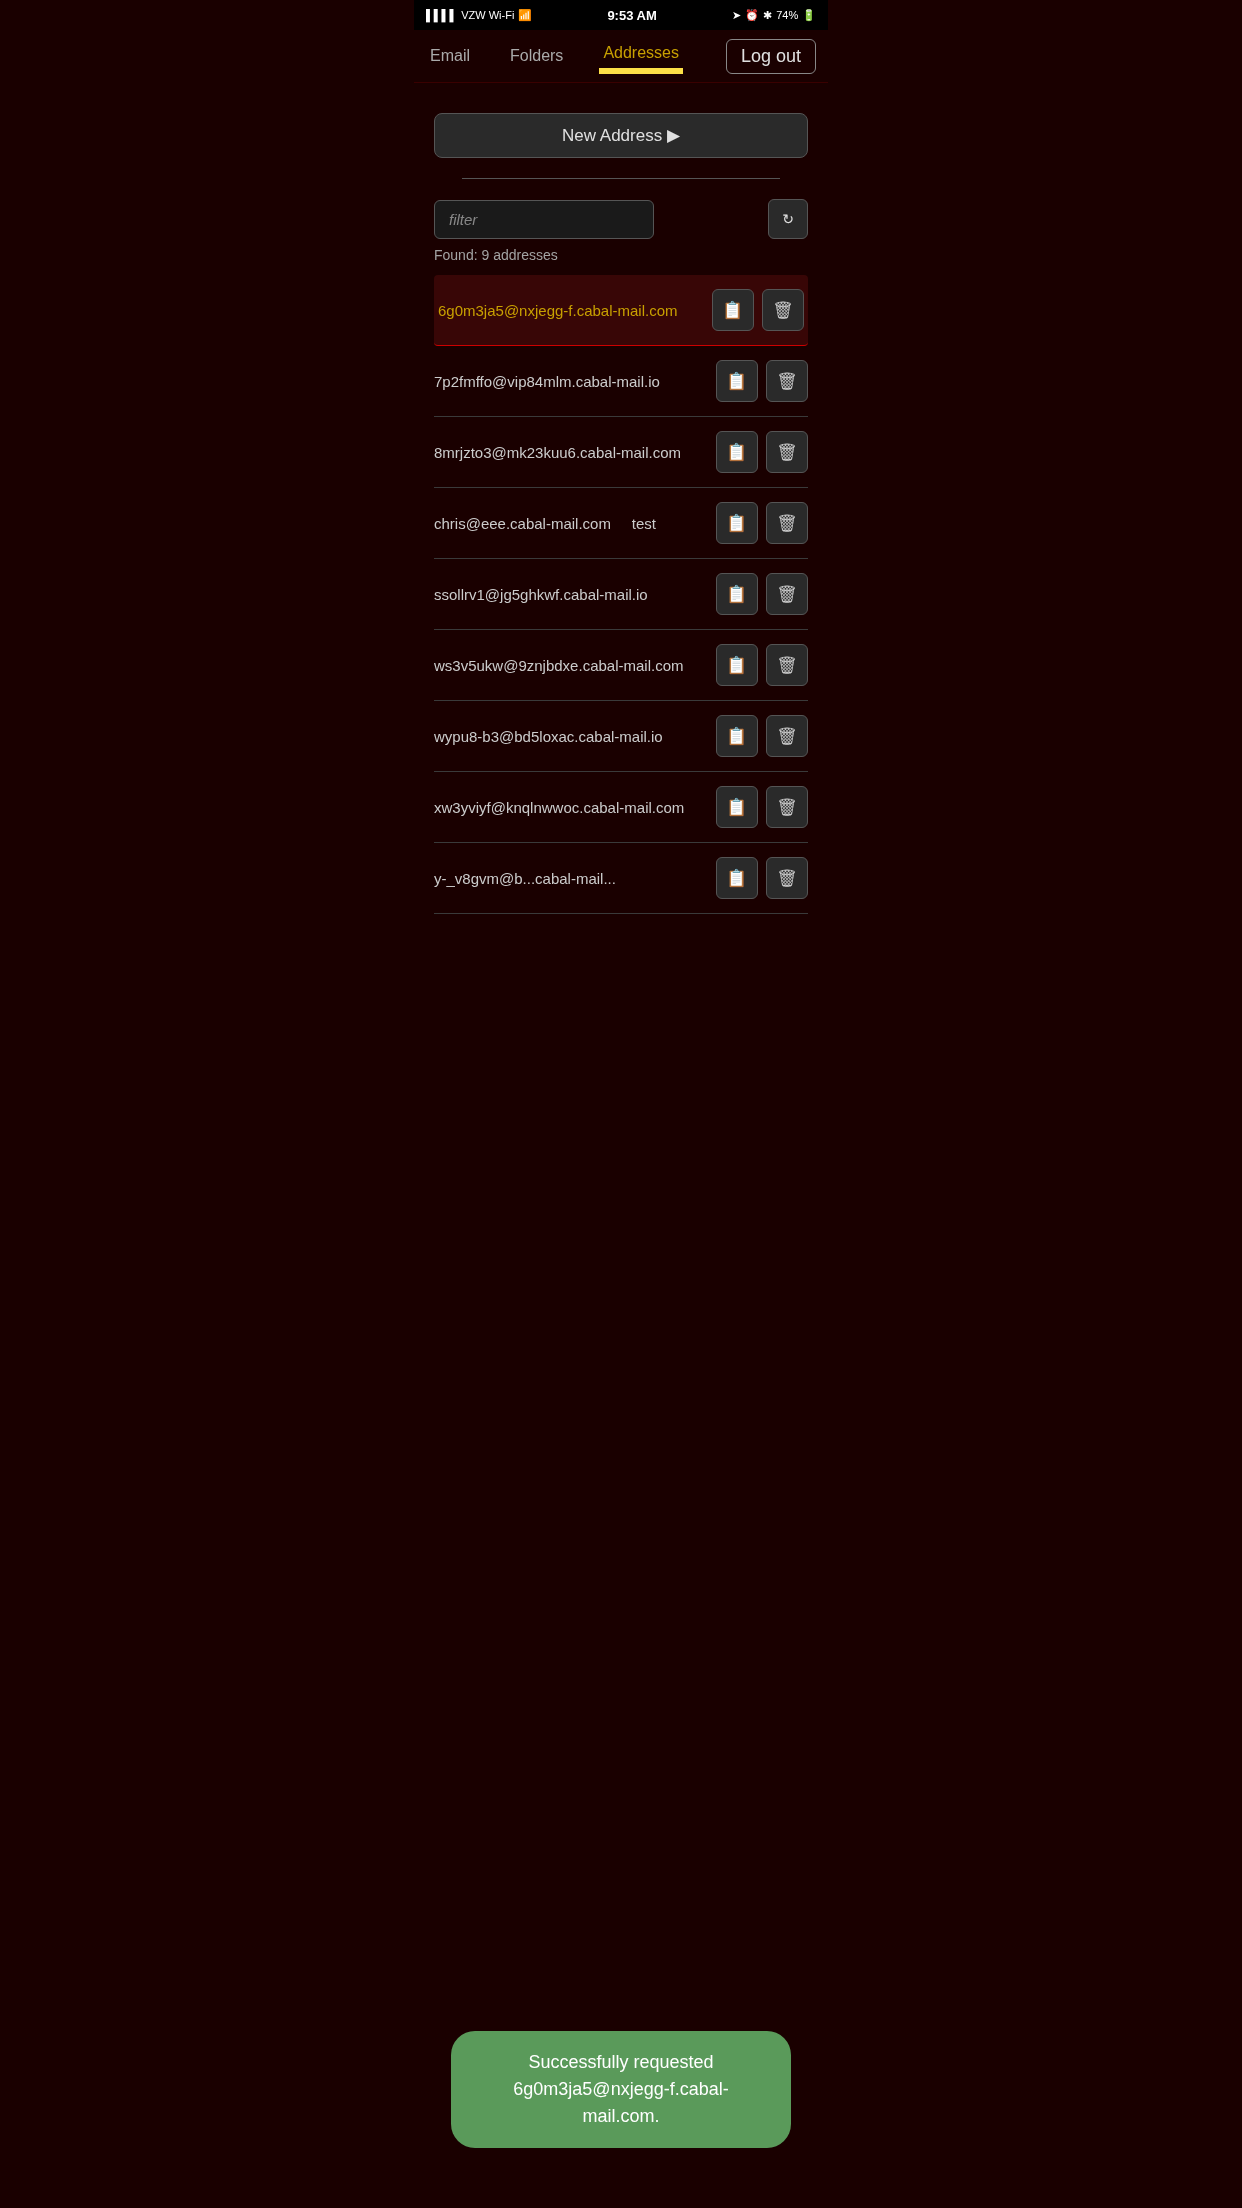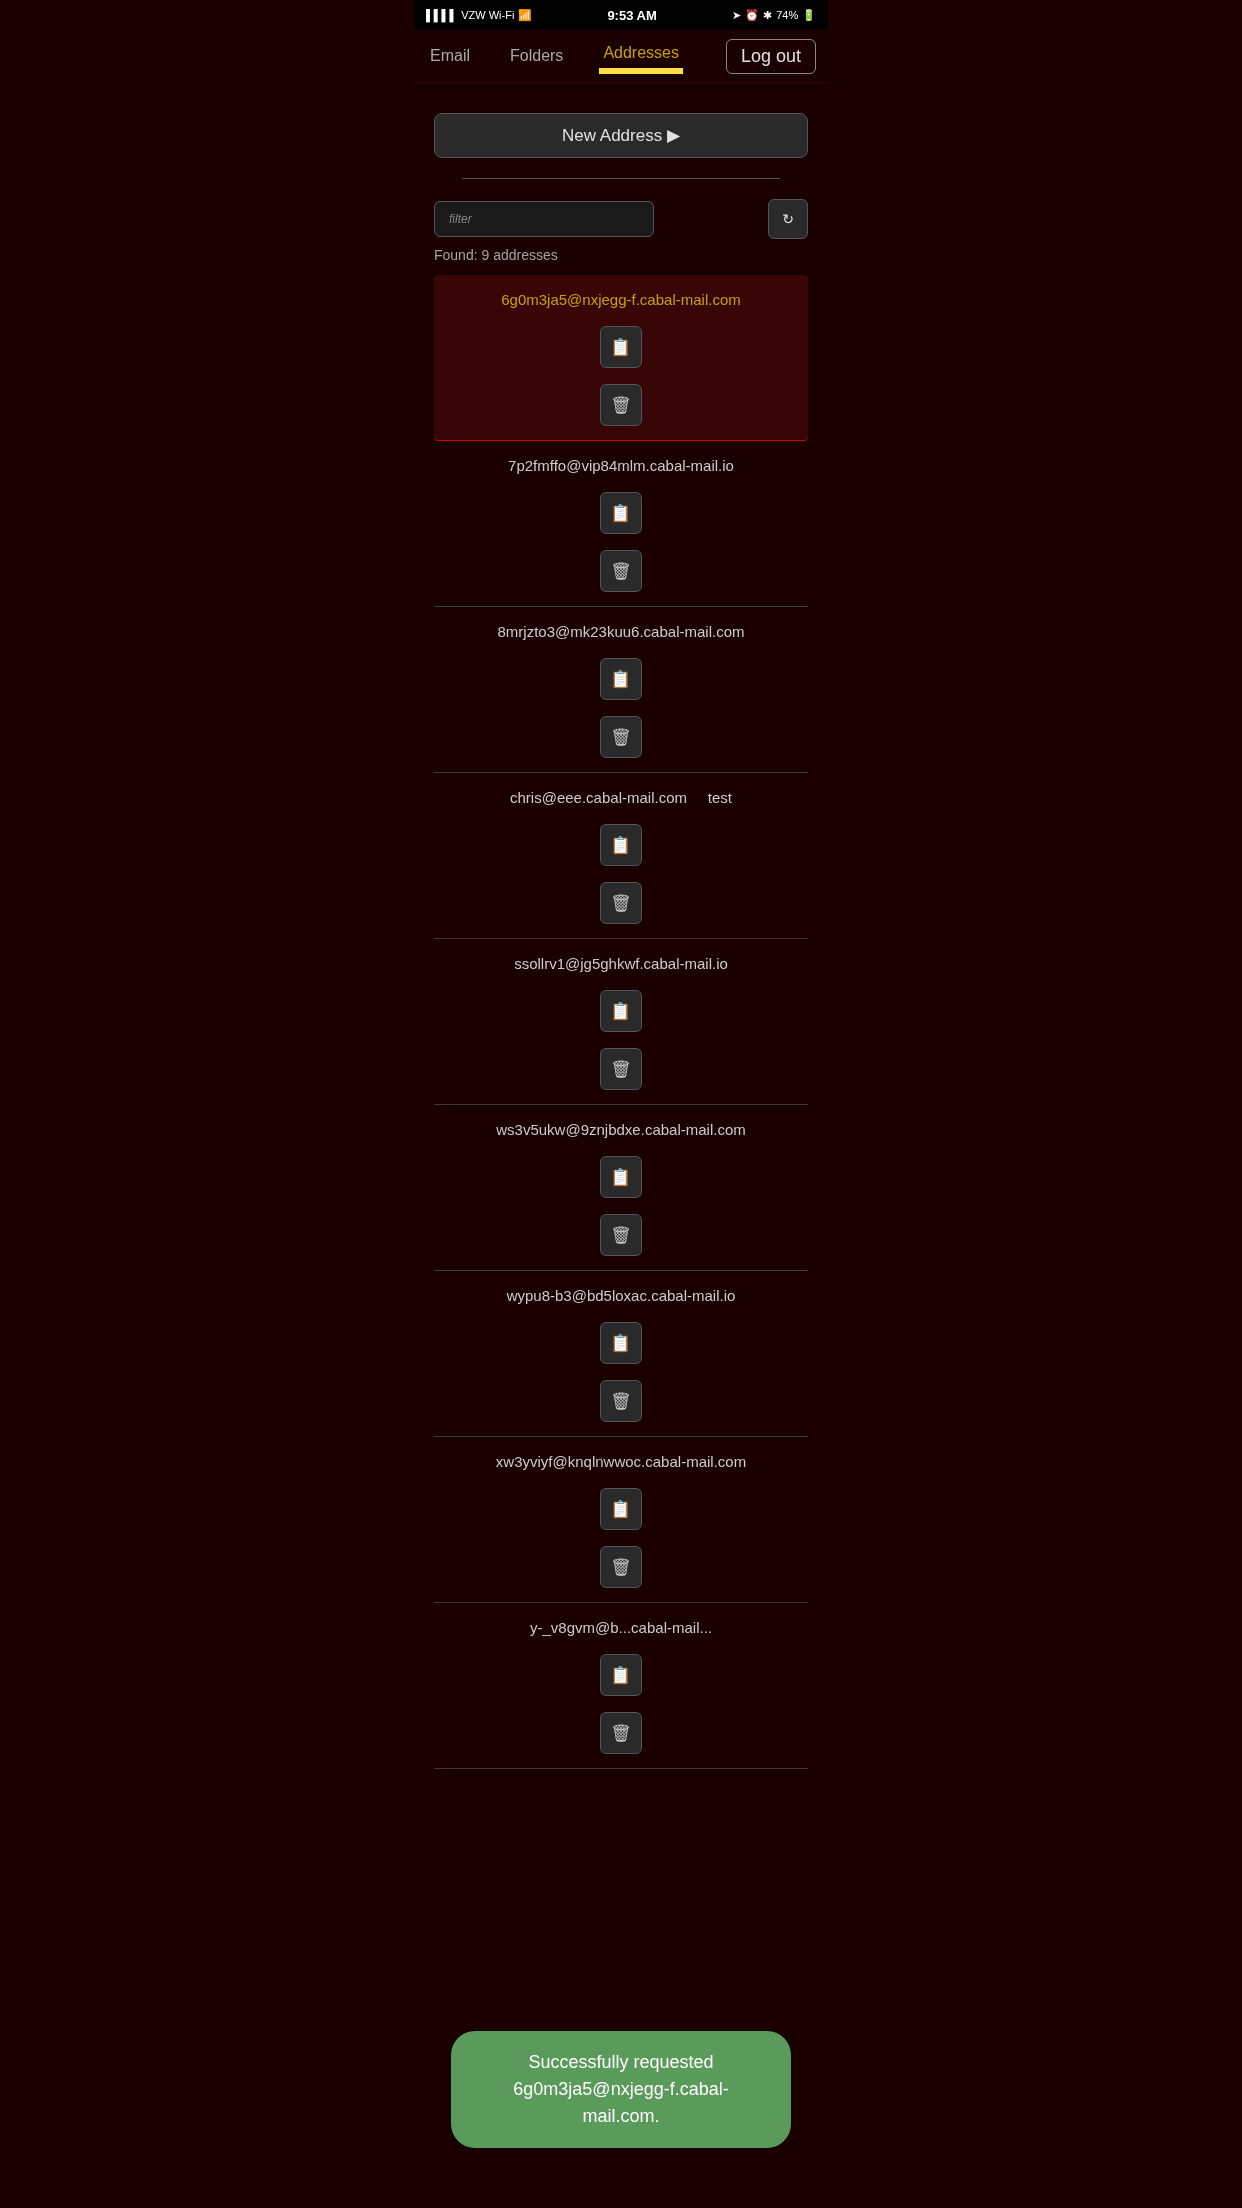--- a/index.html
+++ b/index.html
@@ -118,21 +118,21 @@
       align-items: center;
       gap: 10px;
       margin-bottom: 8px;
     }
     .filter-input {
       background-color: #1a1a1a;
       border: 1px solid #555;
       border-radius: 6px;
       padding: 10px 14px;
       color: #888;
-      font-size: 12px;
+      font-size: 15px;
       font-style: italic;
       width: 220px;
       font-family: inherit;
     }
     .filter-input::placeholder {
       color: #888;
       font-style: italic;
     }
     .refresh-btn {
       margin-left: auto;
@@ -160,22 +160,21 @@
     .address-list {
       display: flex;
       flex-direction: column;
     }
 
     .address-row {
       display: flex;
       align-items: center;
       padding: 14px 0;
       border-bottom: 1px solid #3a3a3a;
-      gap: 16px;
-      flex-direction: column;
+      gap: 8px;
     }
     .address-row.highlighted {
       background-color: rgba(180, 30, 30, 0.2);
       border-bottom: 1px solid #c00;
       padding: 14px 4px;
       border-radius: 4px;
     }
 
     .address-text {
       flex: 1;

